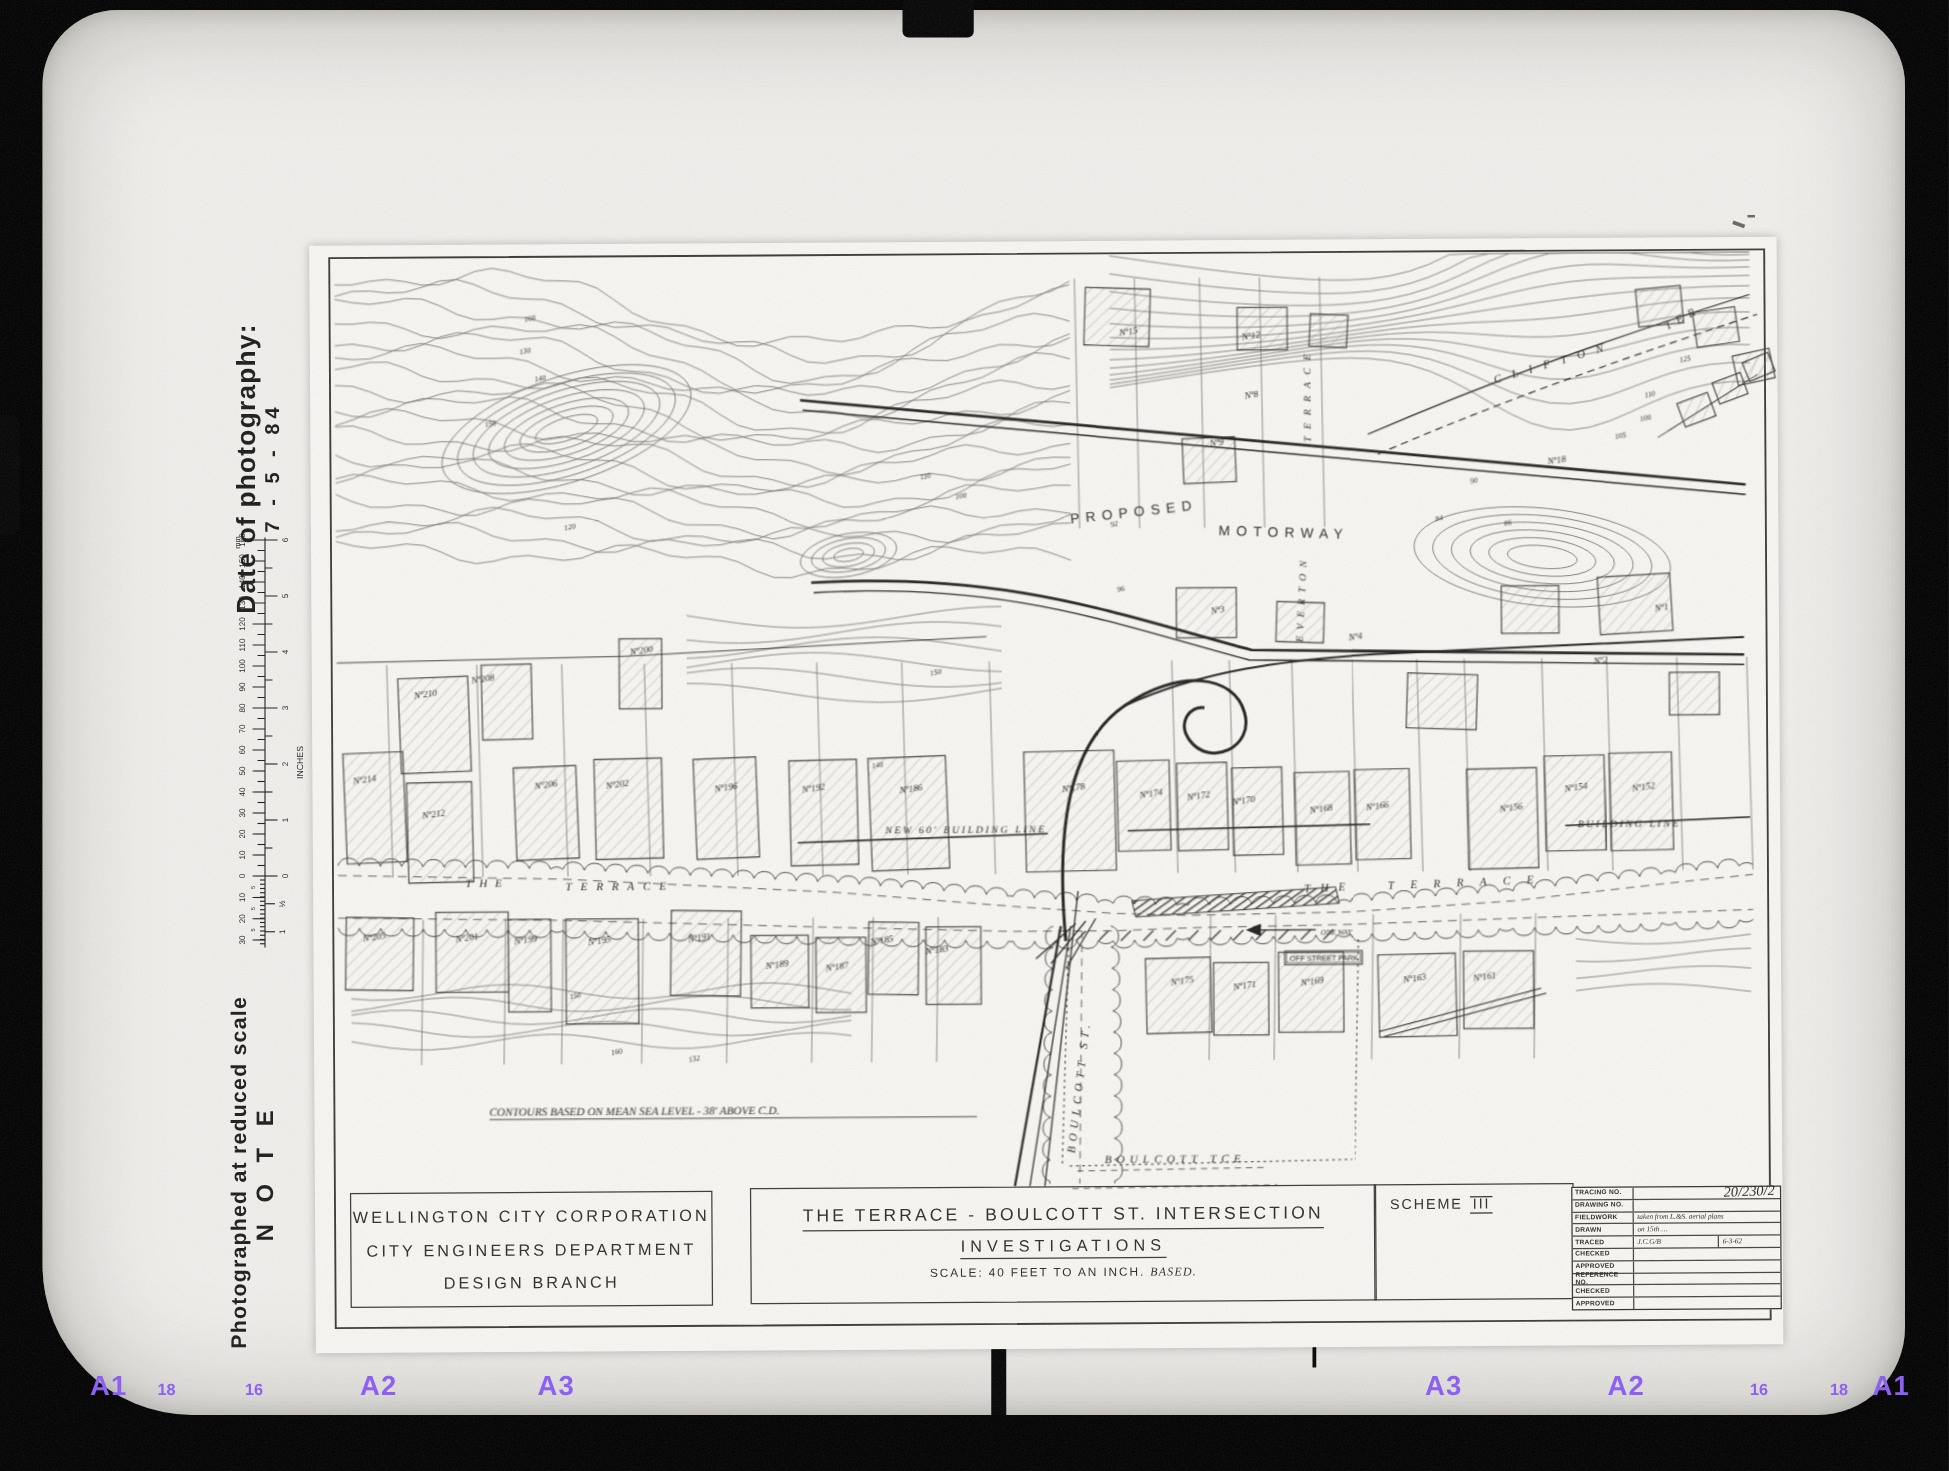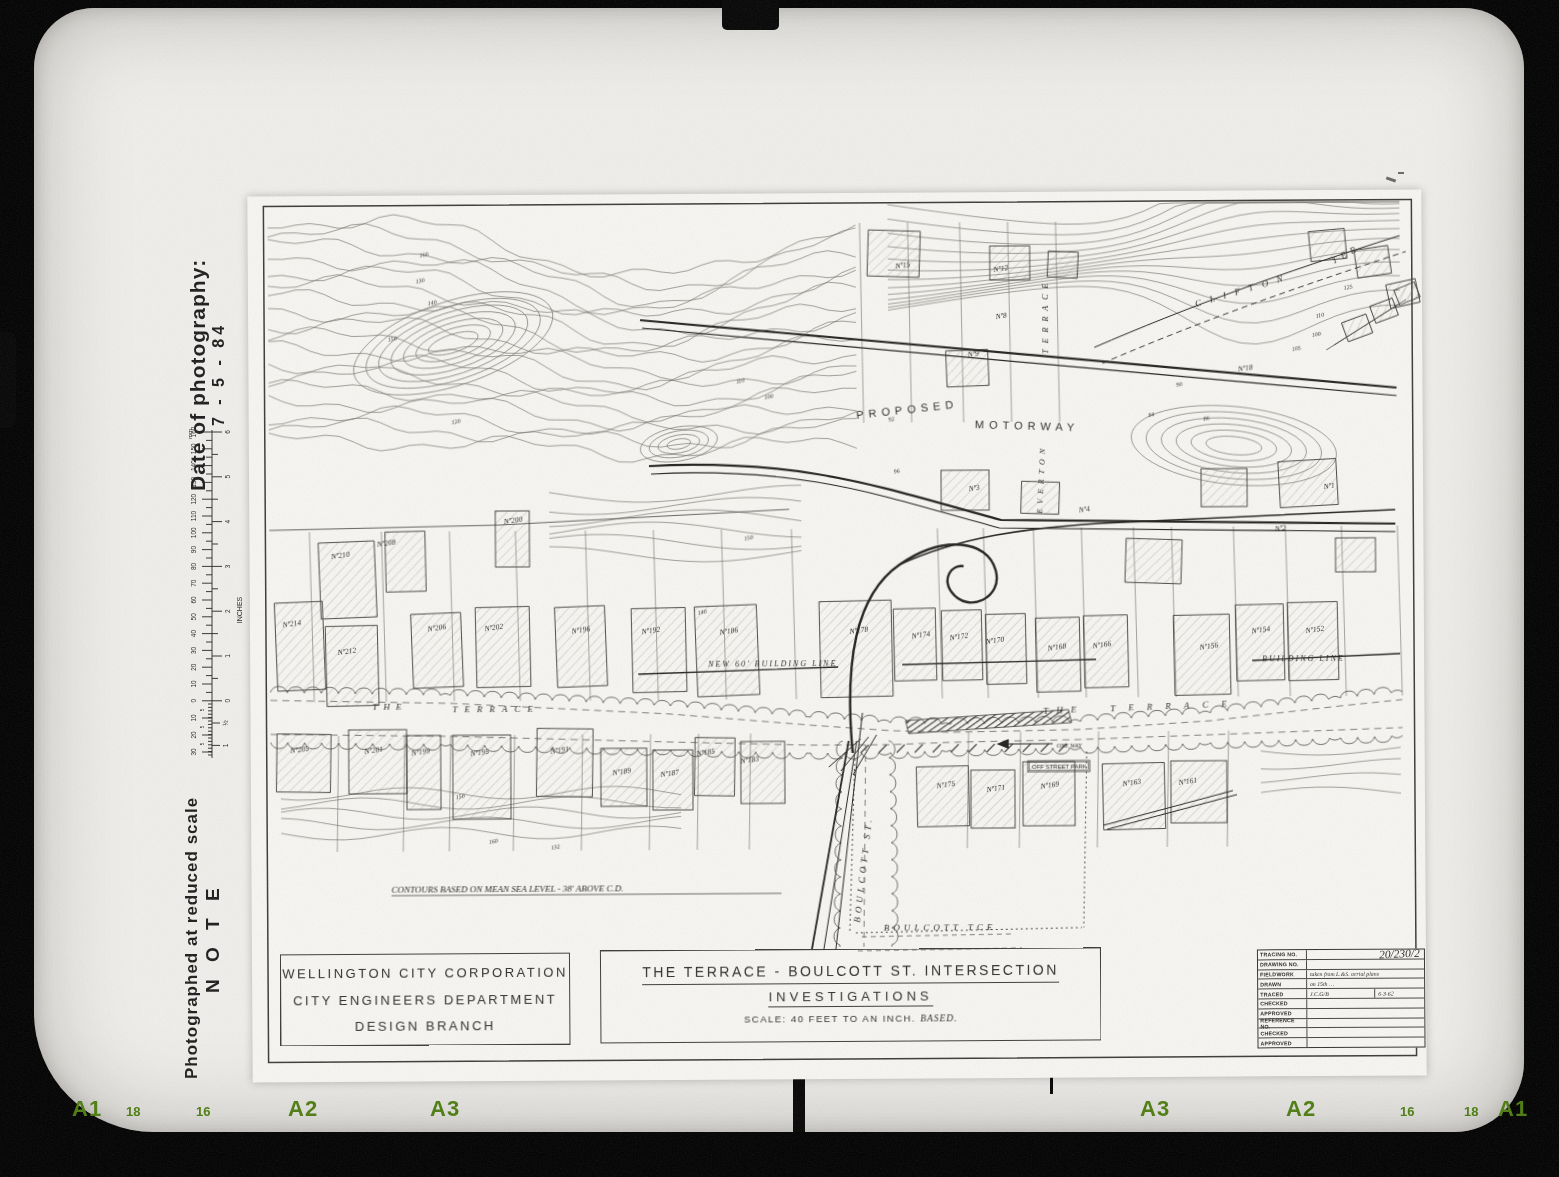--- a/index.html
+++ b/index.html
@@ -34,21 +34,21 @@
   
   .dt{position:absolute;left:1005px;top:759px;width:166px;border:1.1px solid #33322f;background:#f7f6f2;color:#2b2a28;}
   .trow{position:relative;height:8.8px;border-bottom:.8px solid #454440;display:flex;align-items:center;overflow:visible;}
   .trow:last-child{border-bottom:none;}
   .tlab{font-size:5.3px;font-weight:bold;letter-spacing:.2px;padding-left:2px;width:46px;flex:none;}
   .tsep{width:.8px;align-self:stretch;background:#454440;flex:none;}
   .tval{font-family:"Liberation Serif",serif;font-style:italic;font-size:5.8px;padding-left:3px;white-space:nowrap;flex:1;}
   .tval2{font-family:"Liberation Serif",serif;font-style:italic;font-size:5.8px;padding-left:3px;width:46px;flex:none;border-left:.8px solid #454440;align-self:stretch;display:flex;align-items:center;}
   .tbig{position:absolute;right:4px;top:-2px;font-family:"Liberation Serif",serif;font-style:italic;font-size:11.5px;transform:rotate(-2deg);z-index:3;}
   
-  .mk{position:absolute;color:#4d7c0f;font-weight:bold;font-size:13px;}
+  .mk{position:absolute;color:#8b5cf6;font-weight:bold;font-size:13px;}
   .mk.big{font-size:22px;letter-spacing:1px;}
   .grain{position:absolute;left:0;top:0;pointer-events:none;opacity:.10;}
   .rulerbox{position:absolute;left:178px;top:420px;}
 </style>
 </head>
 <body>
 
 <div class="page"></div>
 
 <div class="blk" style="left:722px;top:0;width:57px;height:30px;border-radius:0 0 5px 5px;"></div>
@@ -485,20 +485,23 @@
     <div>WELLINGTON  CITY  CORPORATION</div>
     <div>CITY  ENGINEERS  DEPARTMENT</div>
     <div>DESIGN  BRANCH</div>
   </div>
   <div class="tbox ttl">
     <div><span class="t1">THE  TERRACE  -  BOULCOTT  ST.  INTERSECTION</span></div>
     <div><span class="t2">INVESTIGATIONS</span></div>
     <div class="t3"><span>SCALE: 40 FEET TO AN INCH.</span>
       <em>BASED.</em></div>
   </div>
+  <div class="tbox sch">
+    <div class="in"><span>SCHEME</span><span class="rom">III</span></div>
+  </div>
   <div class="dt" id="dt">
       <div class="trow">
         <span class="tlab">TRACING  NO.</span>
         <span class="tsep"></span>
         <span class="tval"></span>
         <span class="tbig">20/230/2</span>
       </div>
       <div class="trow">
         <span class="tlab">DRAWING  NO.</span>
         <span class="tsep"></span>

